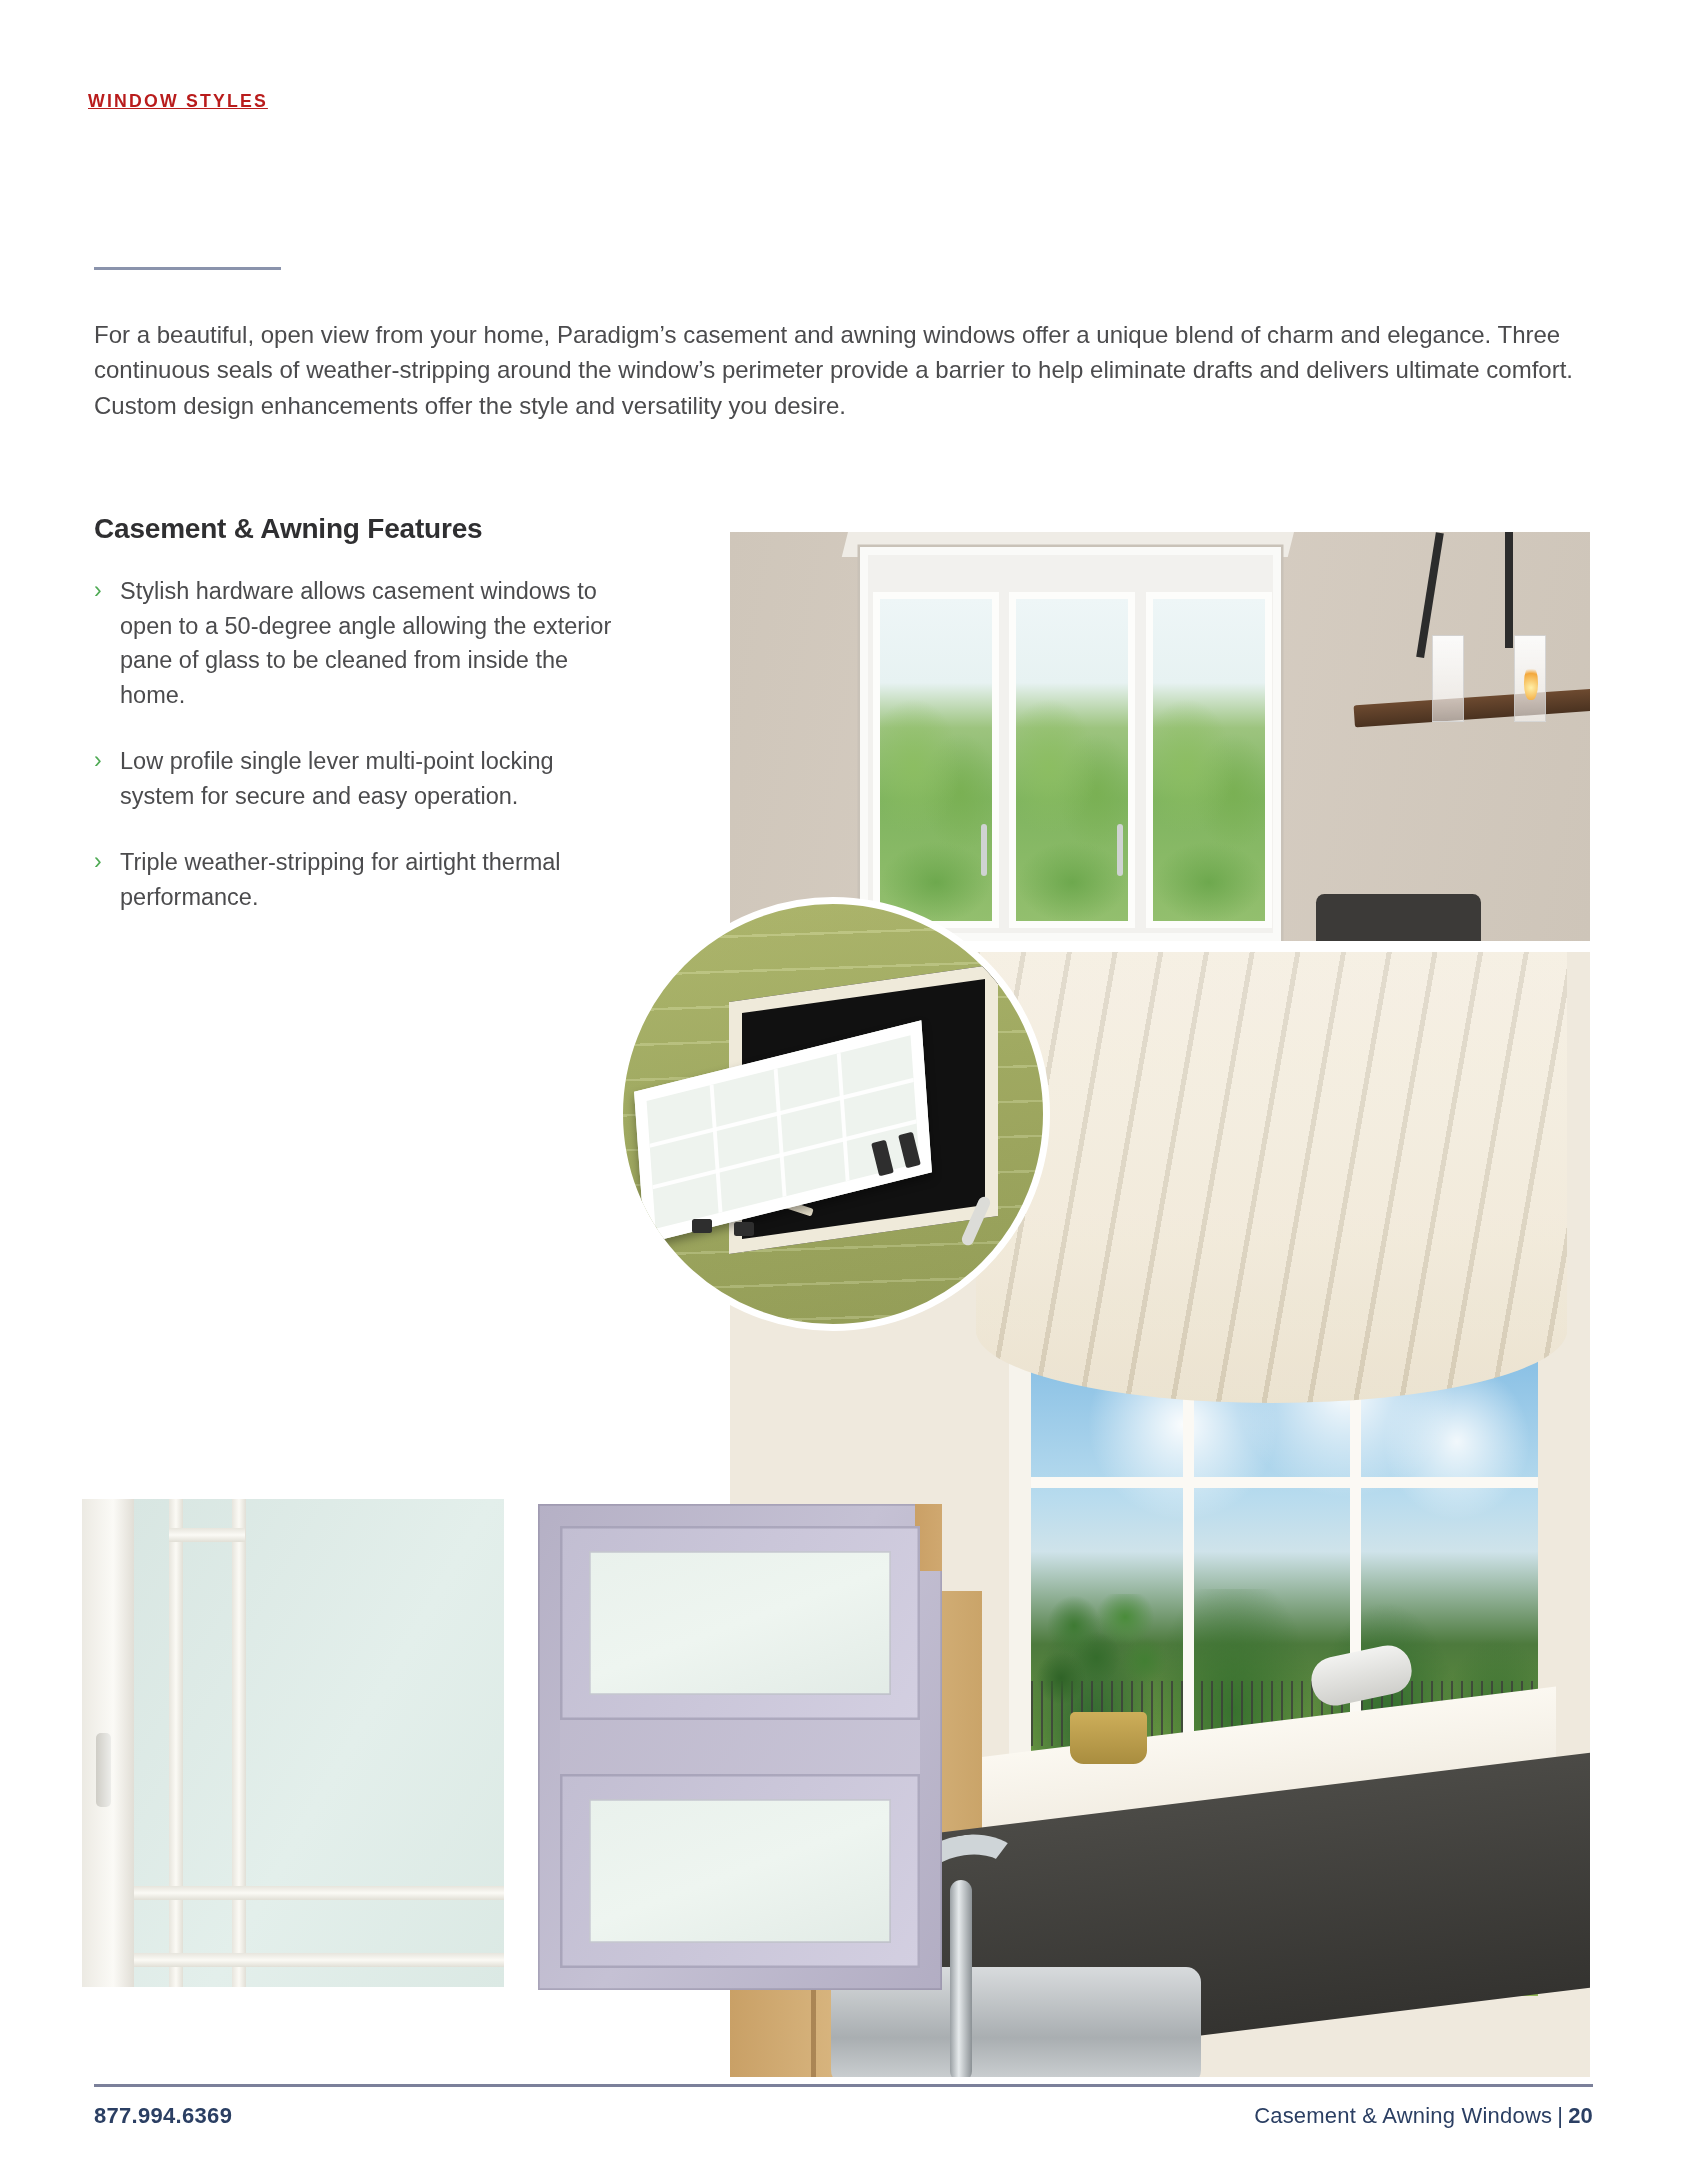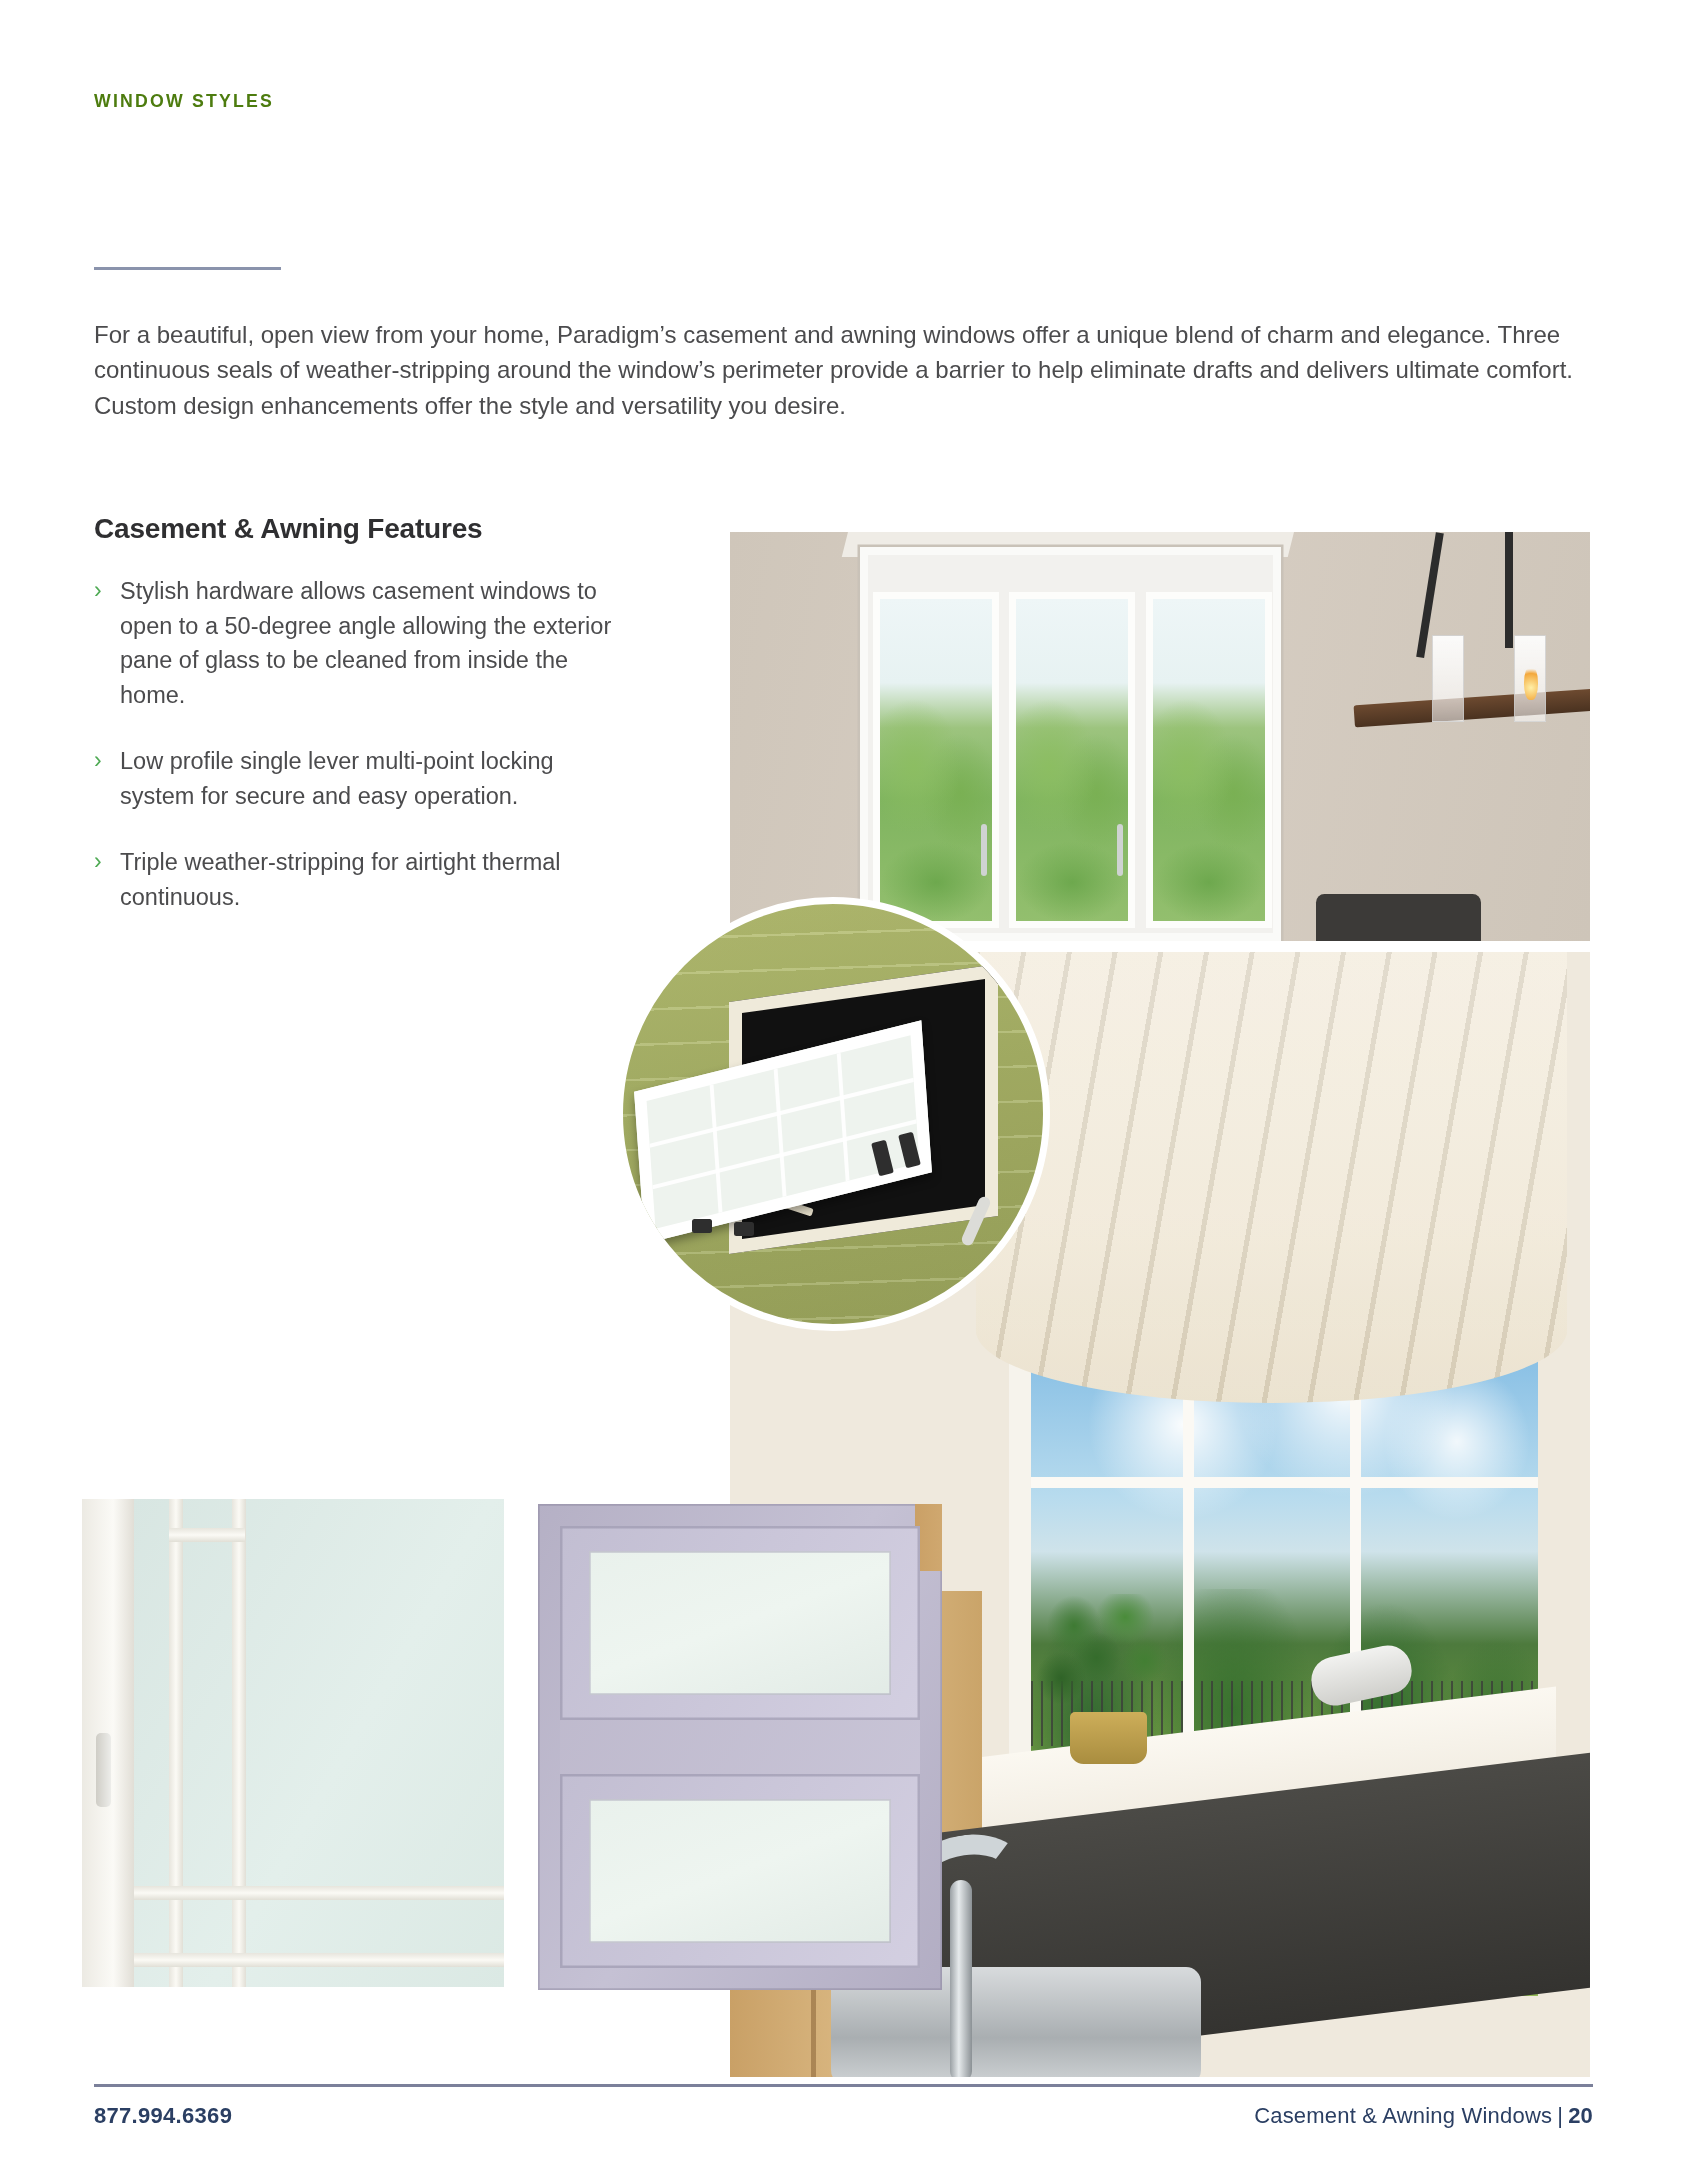--- a/index.html
+++ b/index.html
@@ -11,23 +11,23 @@
     background: #ffffff;
     font-family: "Liberation Sans", sans-serif;
     position: relative;
     overflow: hidden;
   }
 
   .page { position:absolute; inset:0; }
 
   
   .kicker {
-    position:absolute; left:94px; top:91px;
+    position:absolute; left:88px; top:91px;
     font-size:17.7px; letter-spacing:2.2px; font-weight:600;
-    color:#4d7c0f; text-transform:uppercase;
+    color:#b91c1c; text-transform:uppercase;text-decoration:underline;
   }
   .page-title {
     position:absolute; left:91px; top:140px;
     font-size:74px; font-weight:700; letter-spacing:-0.4px;
     color:#2b3f63; line-height:1.05;
   }
   .title-rule {
     position:absolute; left:94px; top:267px;
     width:187px; height:3.4px; background:#8a93ac;
   }
@@ -304,21 +304,21 @@
       <li>
         <span class="chev">›</span>
         <span>Stylish hardware allows casement windows to open to a 50-degree angle allowing the exterior pane of glass to be cleaned from inside the home.</span>
       </li>
       <li>
         <span class="chev">›</span>
         <span>Low profile single lever multi-point locking system for secure and easy operation.</span>
       </li>
       <li>
         <span class="chev">›</span>
-        <span>Triple weather-stripping for airtight thermal continuous.</span>
+        <span>Triple weather-stripping for airtight thermal performance.</span>
       </li>
     </ul>
   </div>
 
 
   <div class="img" id="photo-living">
     <div class="liv-wall"></div>
     <div class="liv-ceiling"></div>
 
     <div class="liv-frame">

